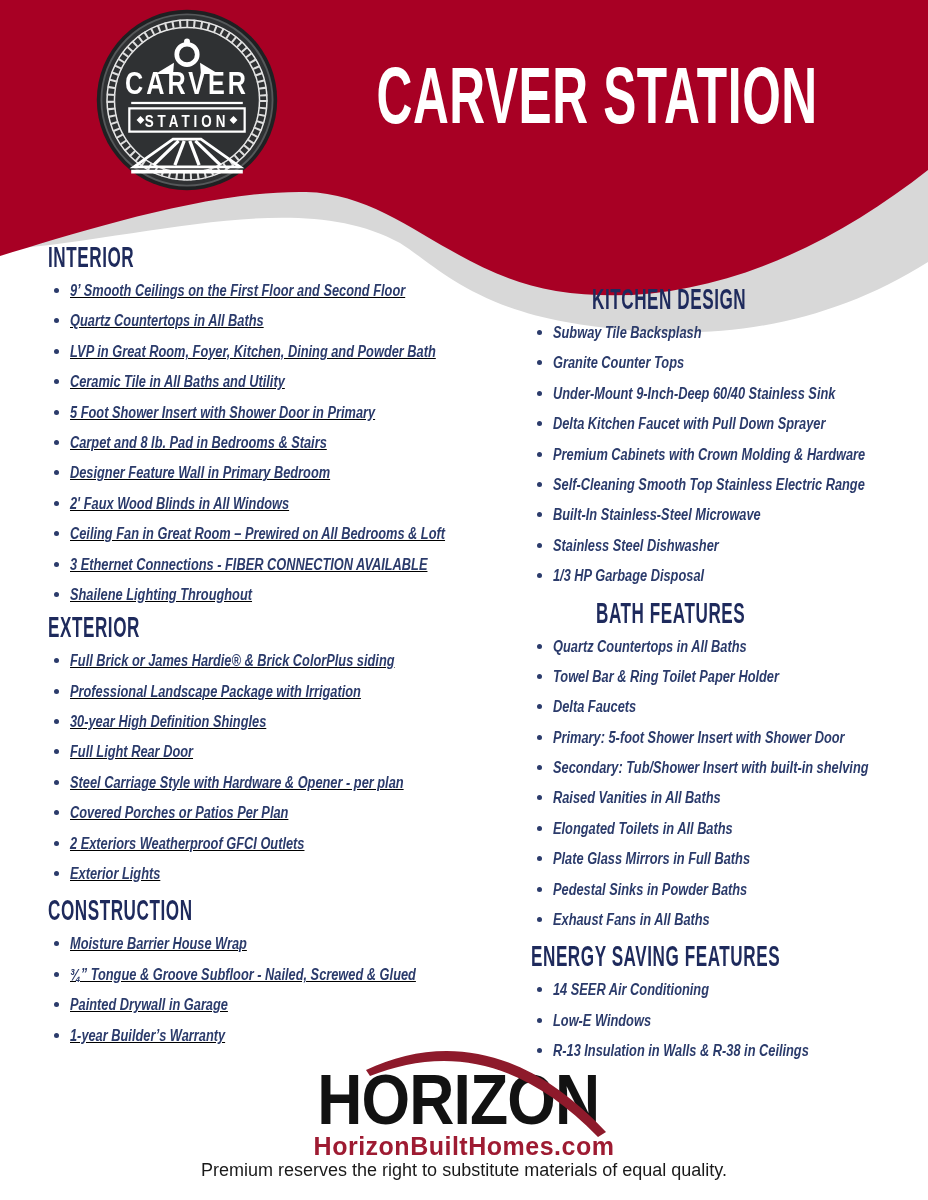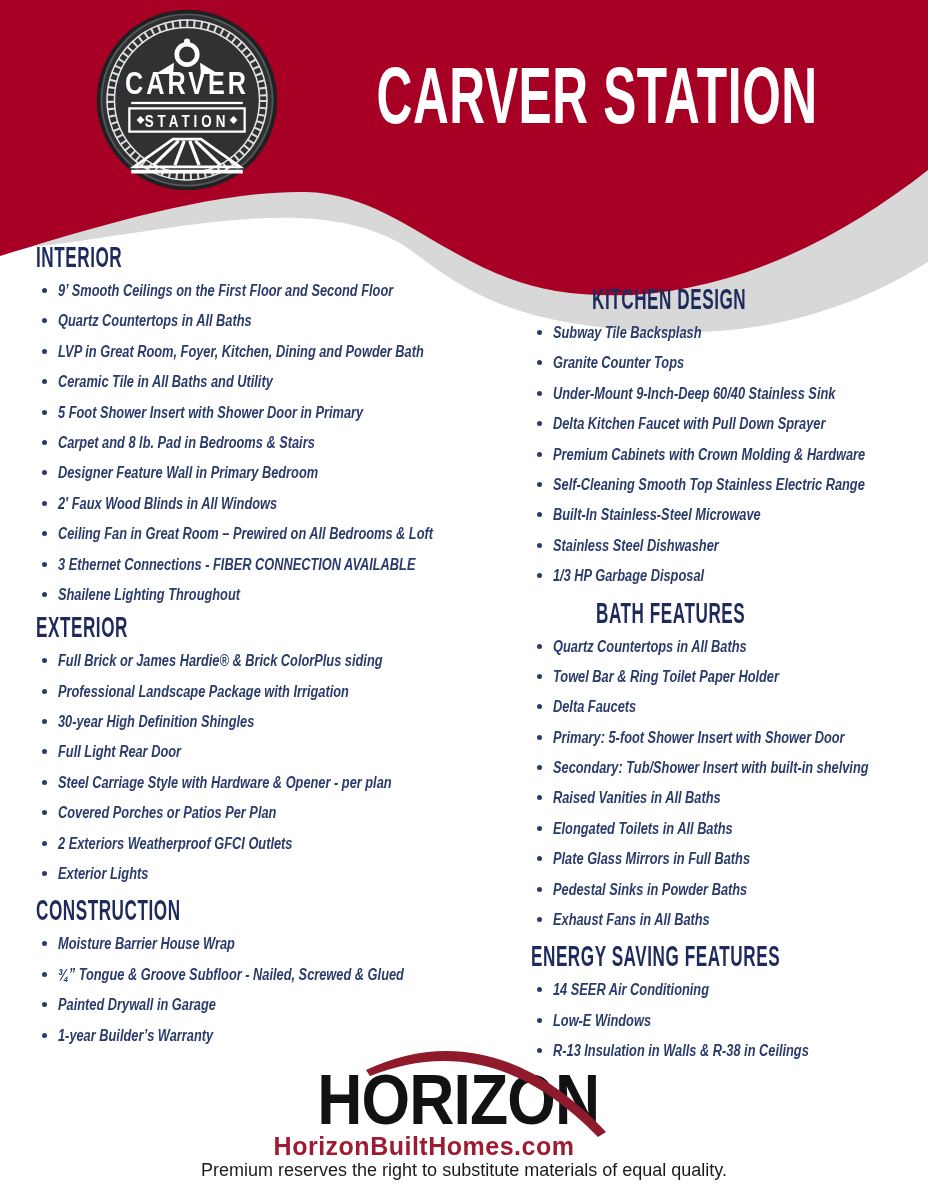--- a/index.html
+++ b/index.html
@@ -22,21 +22,21 @@
     letter-spacing:1px;transform:scaleX(0.62);transform-origin:right center;
     white-space:nowrap;
   }
   .sub-title{
     display:inline-block;margin-top:8px;font-size:30px;font-weight:700;
     letter-spacing:1px;transform:scaleX(0.95);transform-origin:right center;
     white-space:nowrap;
   }
   
   .col{position:absolute;}
-  .col-left{left:36px;top:242px;width:430px;}
+  .col-left{left:48px;top:242px;width:430px;text-decoration:underline;}
   .col-right{left:531px;top:284px;width:392px;text-align:center;}
   .sec-heading{
     color:#1E2A5C;font-weight:900;font-size:30px;line-height:1.0;
     margin:0 0 10px 0;
   }
   .sec-heading .condensed{
     display:inline-block;transform:scaleX(0.57);transform-origin:left center;
     letter-spacing:1px;white-space:nowrap;
   }
   .feature-list{list-style:none;margin:0 0 6px 0;padding:0;}
@@ -57,21 +57,21 @@
     position:absolute;top:1064px;left:0;width:916px;text-align:center;
     color:#121212;font-size:71px;font-weight:900;line-height:1;
   }
   .footer-brand .condensed{
     display:inline-block;transform:scaleX(0.88);transform-origin:center;
     letter-spacing:-1px;
   }
   .footer-swoosh{position:absolute;left:0;top:1030px;width:928px;height:120px;pointer-events:none;}
   .footer-site{
     position:absolute;top:1132px;left:0;width:848px;text-align:center;
-    color:#9E1B32;font-size:25px;font-weight:800;letter-spacing:0.5px;
+    color:#9E1B32;font-size:25px;font-weight:800;letter-spacing:0.5px;padding-left:40px;
   }
   .footer-disclaimer{
     position:absolute;top:1160px;left:0;width:928px;text-align:center;
     color:#1a1a1a;font-size:18px;font-weight:400;
   }
 </style>
 </head>
 <body>
 
 <div class="page">

